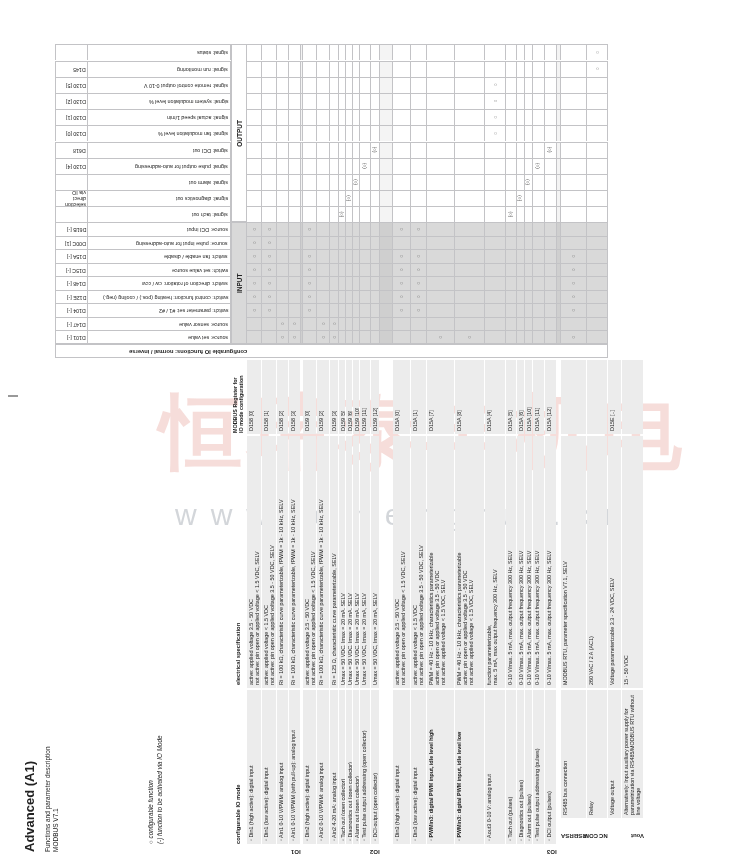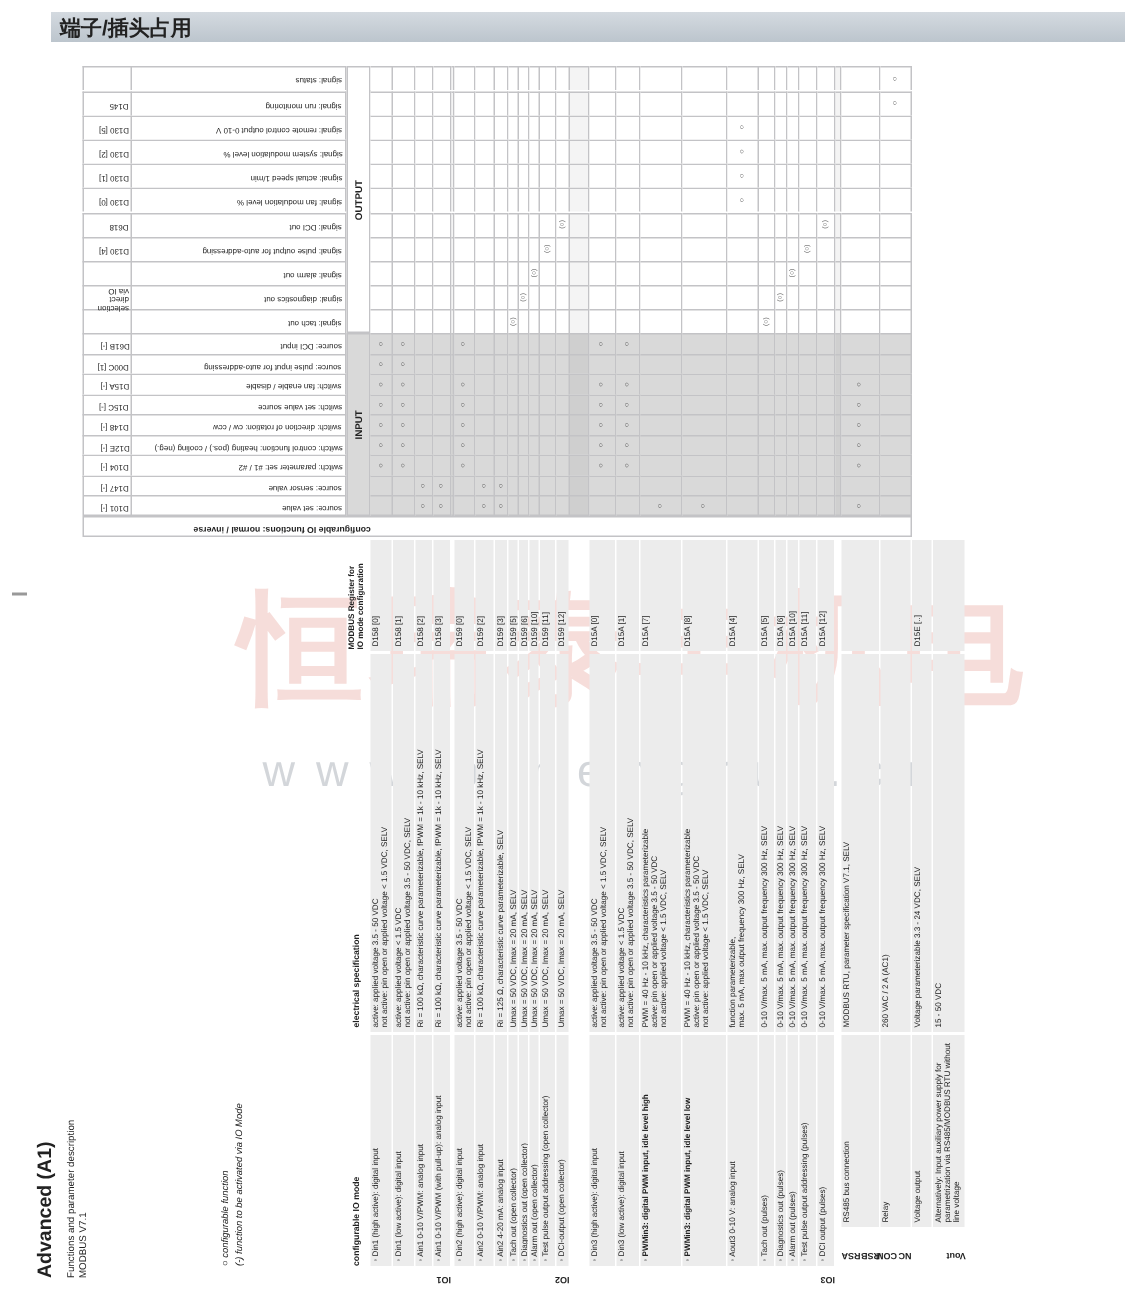--- a/index.html
+++ b/index.html
@@ -34,23 +34,20 @@
   .grouplab{font-weight:bold;font-size:6px;}
   .glrow{position:absolute;display:flex;align-items:center;justify-content:center;
          font-weight:bold;font-size:6.5px;box-sizing:border-box;border:1px solid #c3c3c6;}
   .mark{position:absolute;font-size:5px;color:#444;text-align:center;line-height:1;}
   .sep-label{font-weight:bold;font-size:5.8px;}
 </style>
 </head>
 <body>
 
 <div id="page">
-  <div id="titlebar">
-    <span class="t">端子/插头占用</span>
-  </div>
   <div class="fold"></div>
 
   <div class="wm-cjk">恒瑞泰丰机电</div>
   <div class="wm-url">www.bjhengrui.cn</div>
 
   <div id="land">
     <div class="abs doc-title" style="left:6px;top:8px;">Advanced (A1)</div>
     <div class="abs doc-sub" style="left:6px;top:30px;">Functions and parameter description
 MODBUS V7.1</div>
     <div class="abs legend" style="left:14px;top:133px;">○  configurable function

